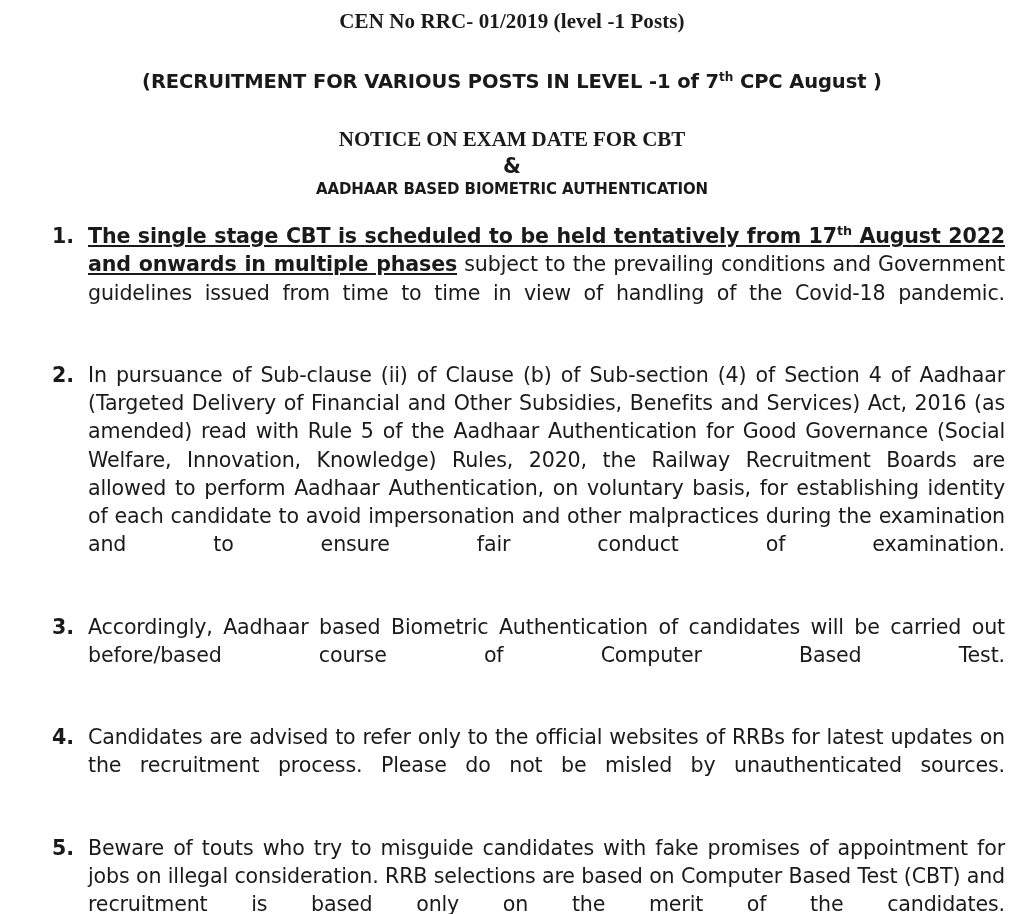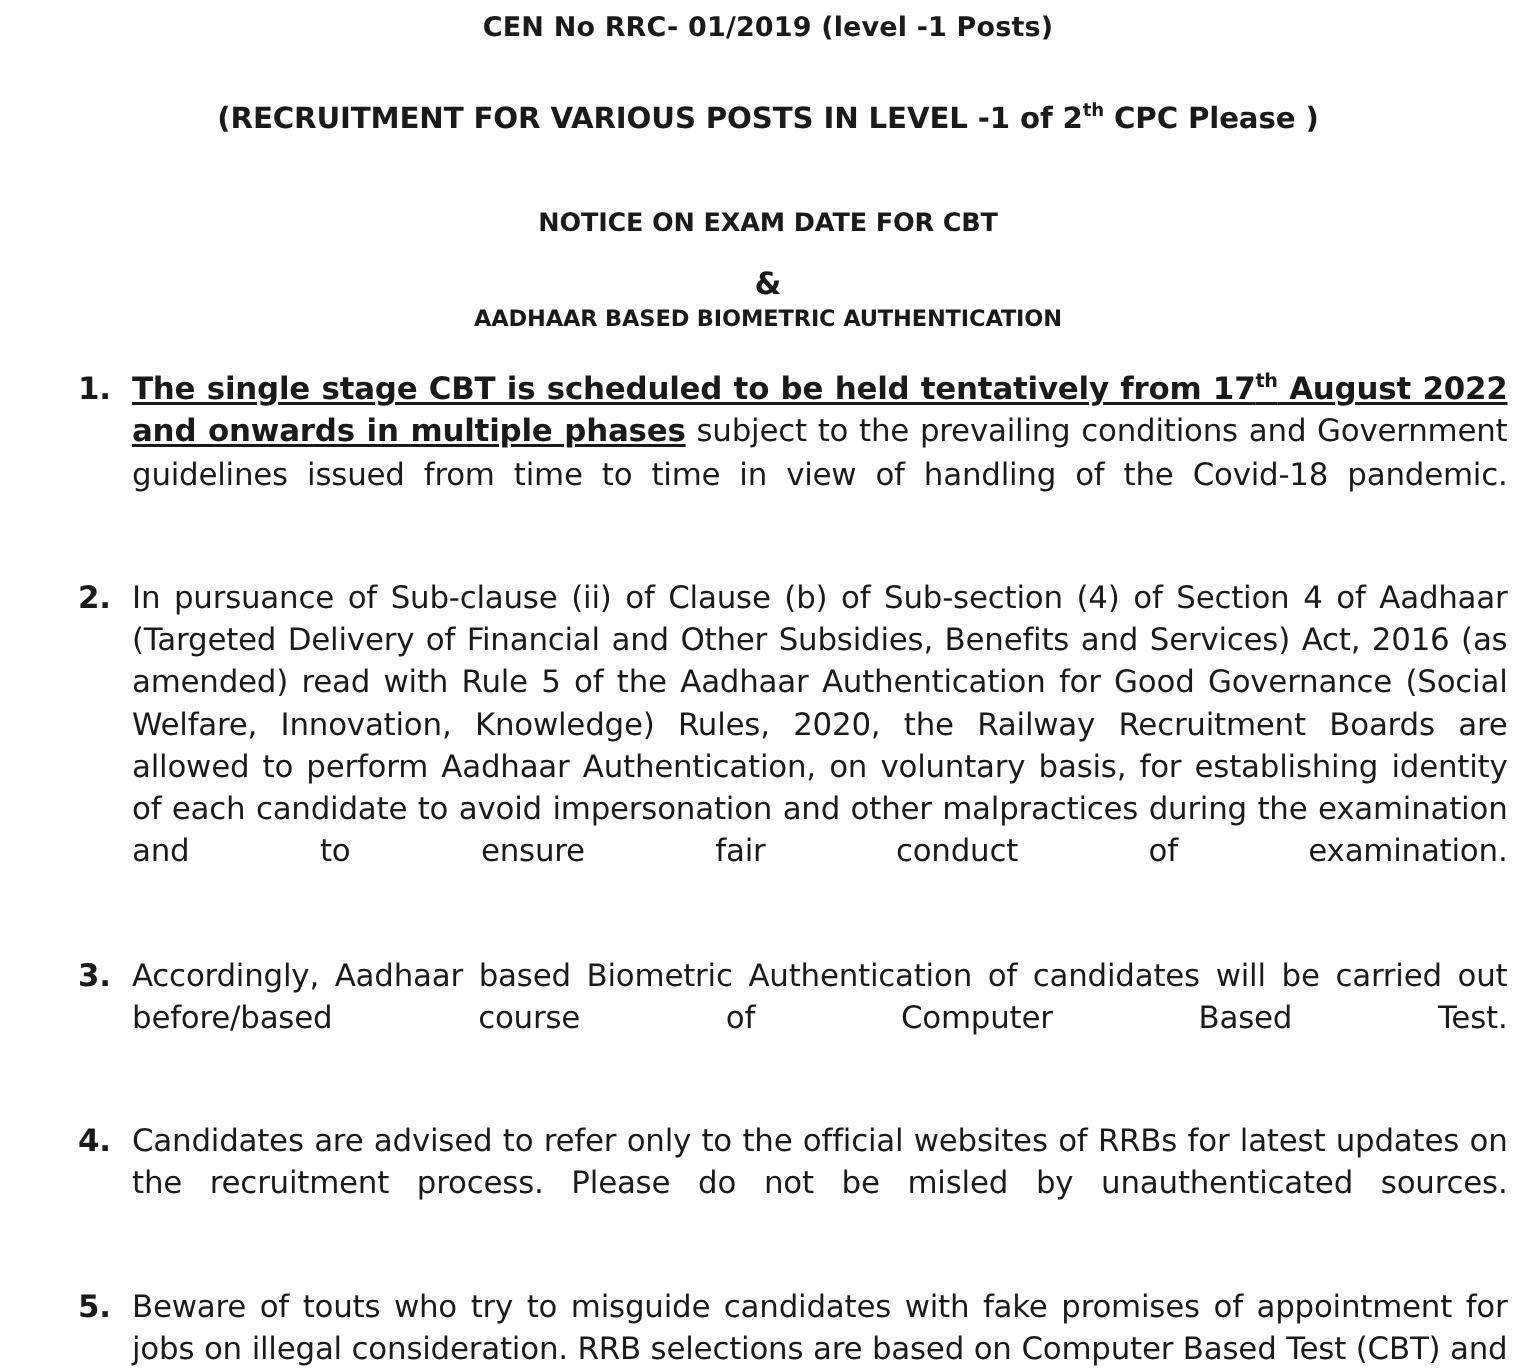--- a/index.html
+++ b/index.html
@@ -21,42 +21,44 @@
     background: #ffffff;
     box-sizing: border-box;
   }
 
   
   .heading-block {
     padding-top: 8px;
     text-align: center;
   }
   .doc-title {
-    font-size: 18px;
+    font-size: 21px;
     font-weight: bold;
     letter-spacing: 0.1px;
     line-height: 1.25;
     margin: 0;
     padding: 0 40px;
+    font-family: Liberation Serif, serif;
   }
   .doc-subtitle {
     font-size: 19.5px;
     font-weight: bold;
     line-height: 1.25;
     margin: 0;
     padding: 36px 40px 0 40px;
     letter-spacing: -0.1px;
   }
   .notice-heading {
-    font-size: 17px;
+    font-size: 21px;
     font-weight: bold;
     line-height: 1.32;
-    margin: 16px;
+    margin: 0;
     padding: 31px 40px 0 40px;
     letter-spacing: -0.1px;
+    font-family: Liberation Serif, serif;
   }
   .notice-amp {
     font-size: 20.5px;
     font-weight: bold;
     line-height: 1.32;
     margin: 0;
     padding: 0 40px;
   }
   .notice-heading-2 {
     font-size: 15px;
@@ -113,21 +115,21 @@
 </style>
 </head>
 <body>
 
 <div class="page">
 
   <div class="heading-block">
 
     <h1 class="doc-title">CEN No RRC- 01/2019 (level -1 Posts)</h1>
 
-    <p class="doc-subtitle"><span>(RECRUITMENT FOR  VARIOUS POSTS IN LEVEL -1 of 2</span><sup>th</sup><span> CPC Please )</span></p>
+    <p class="doc-subtitle"><span>(RECRUITMENT FOR  VARIOUS POSTS IN LEVEL -1 of 7</span><sup>th</sup><span> CPC August )</span></p>
 
     <p class="notice-heading">NOTICE ON EXAM DATE FOR CBT</p>
 
     <p class="notice-amp">&amp;</p>
 
     <p class="notice-heading-2">AADHAAR BASED BIOMETRIC AUTHENTICATION</p>
   </div>
 
   <div class="clause-list">
 

